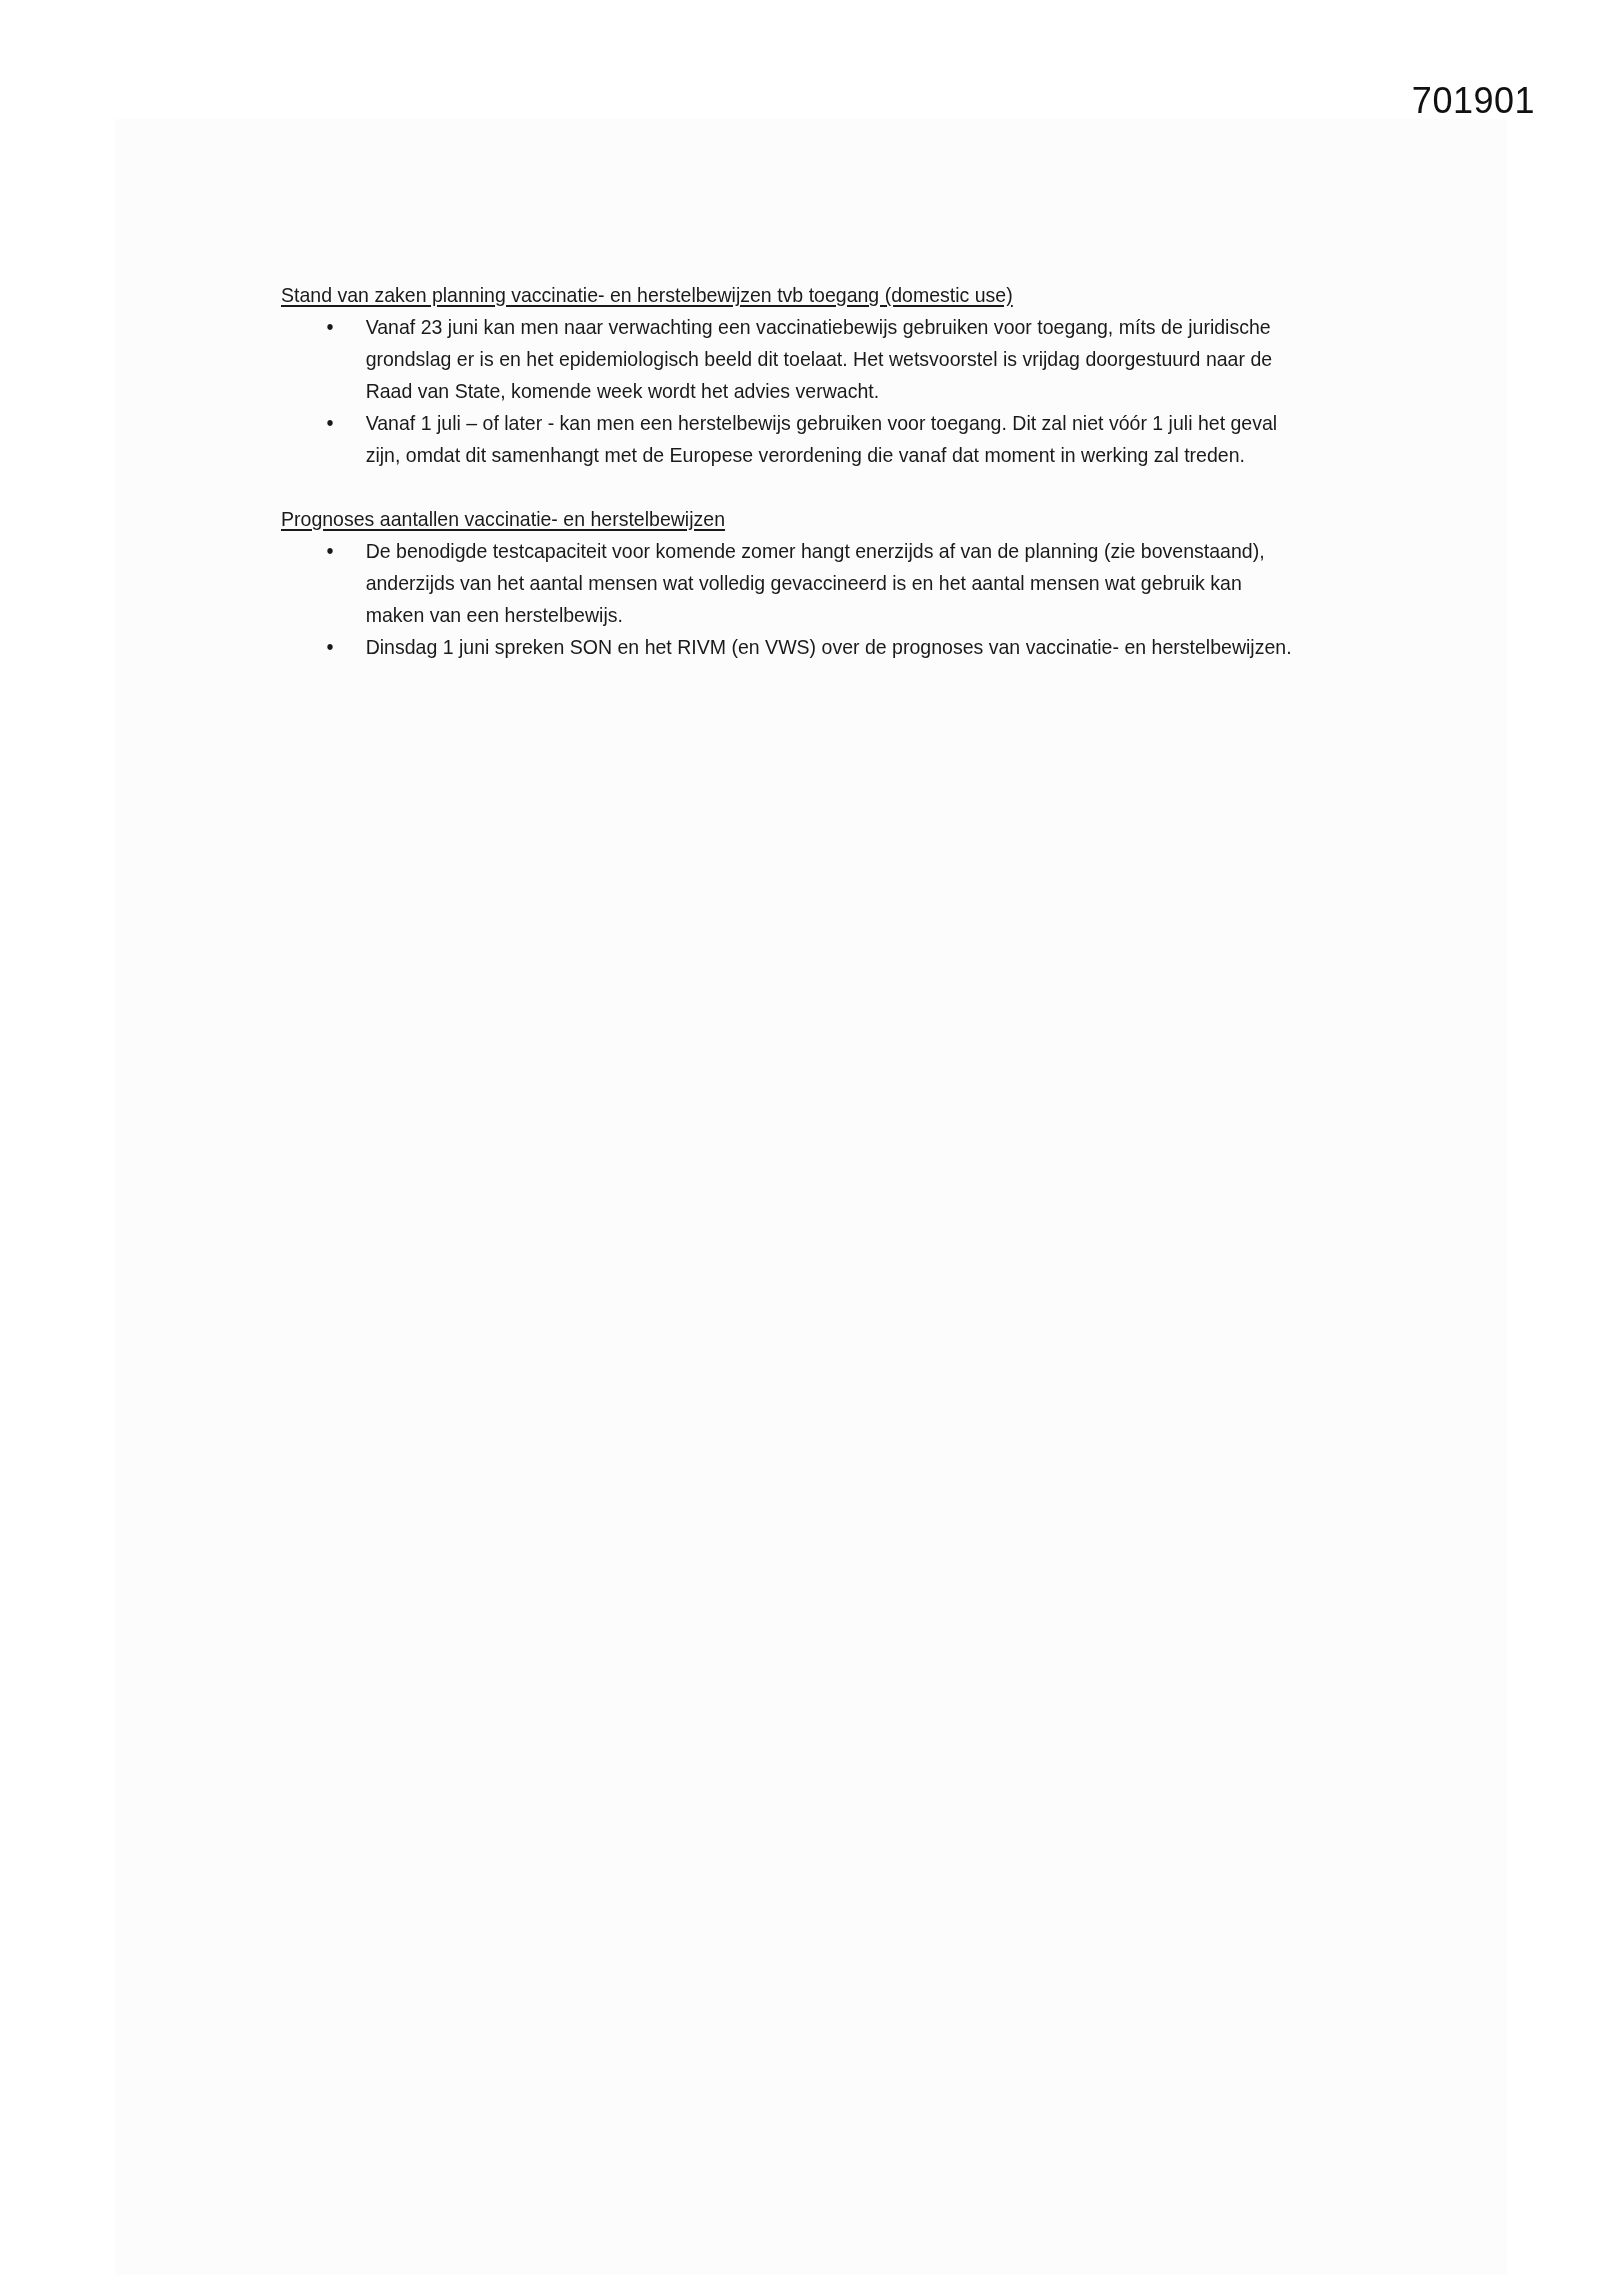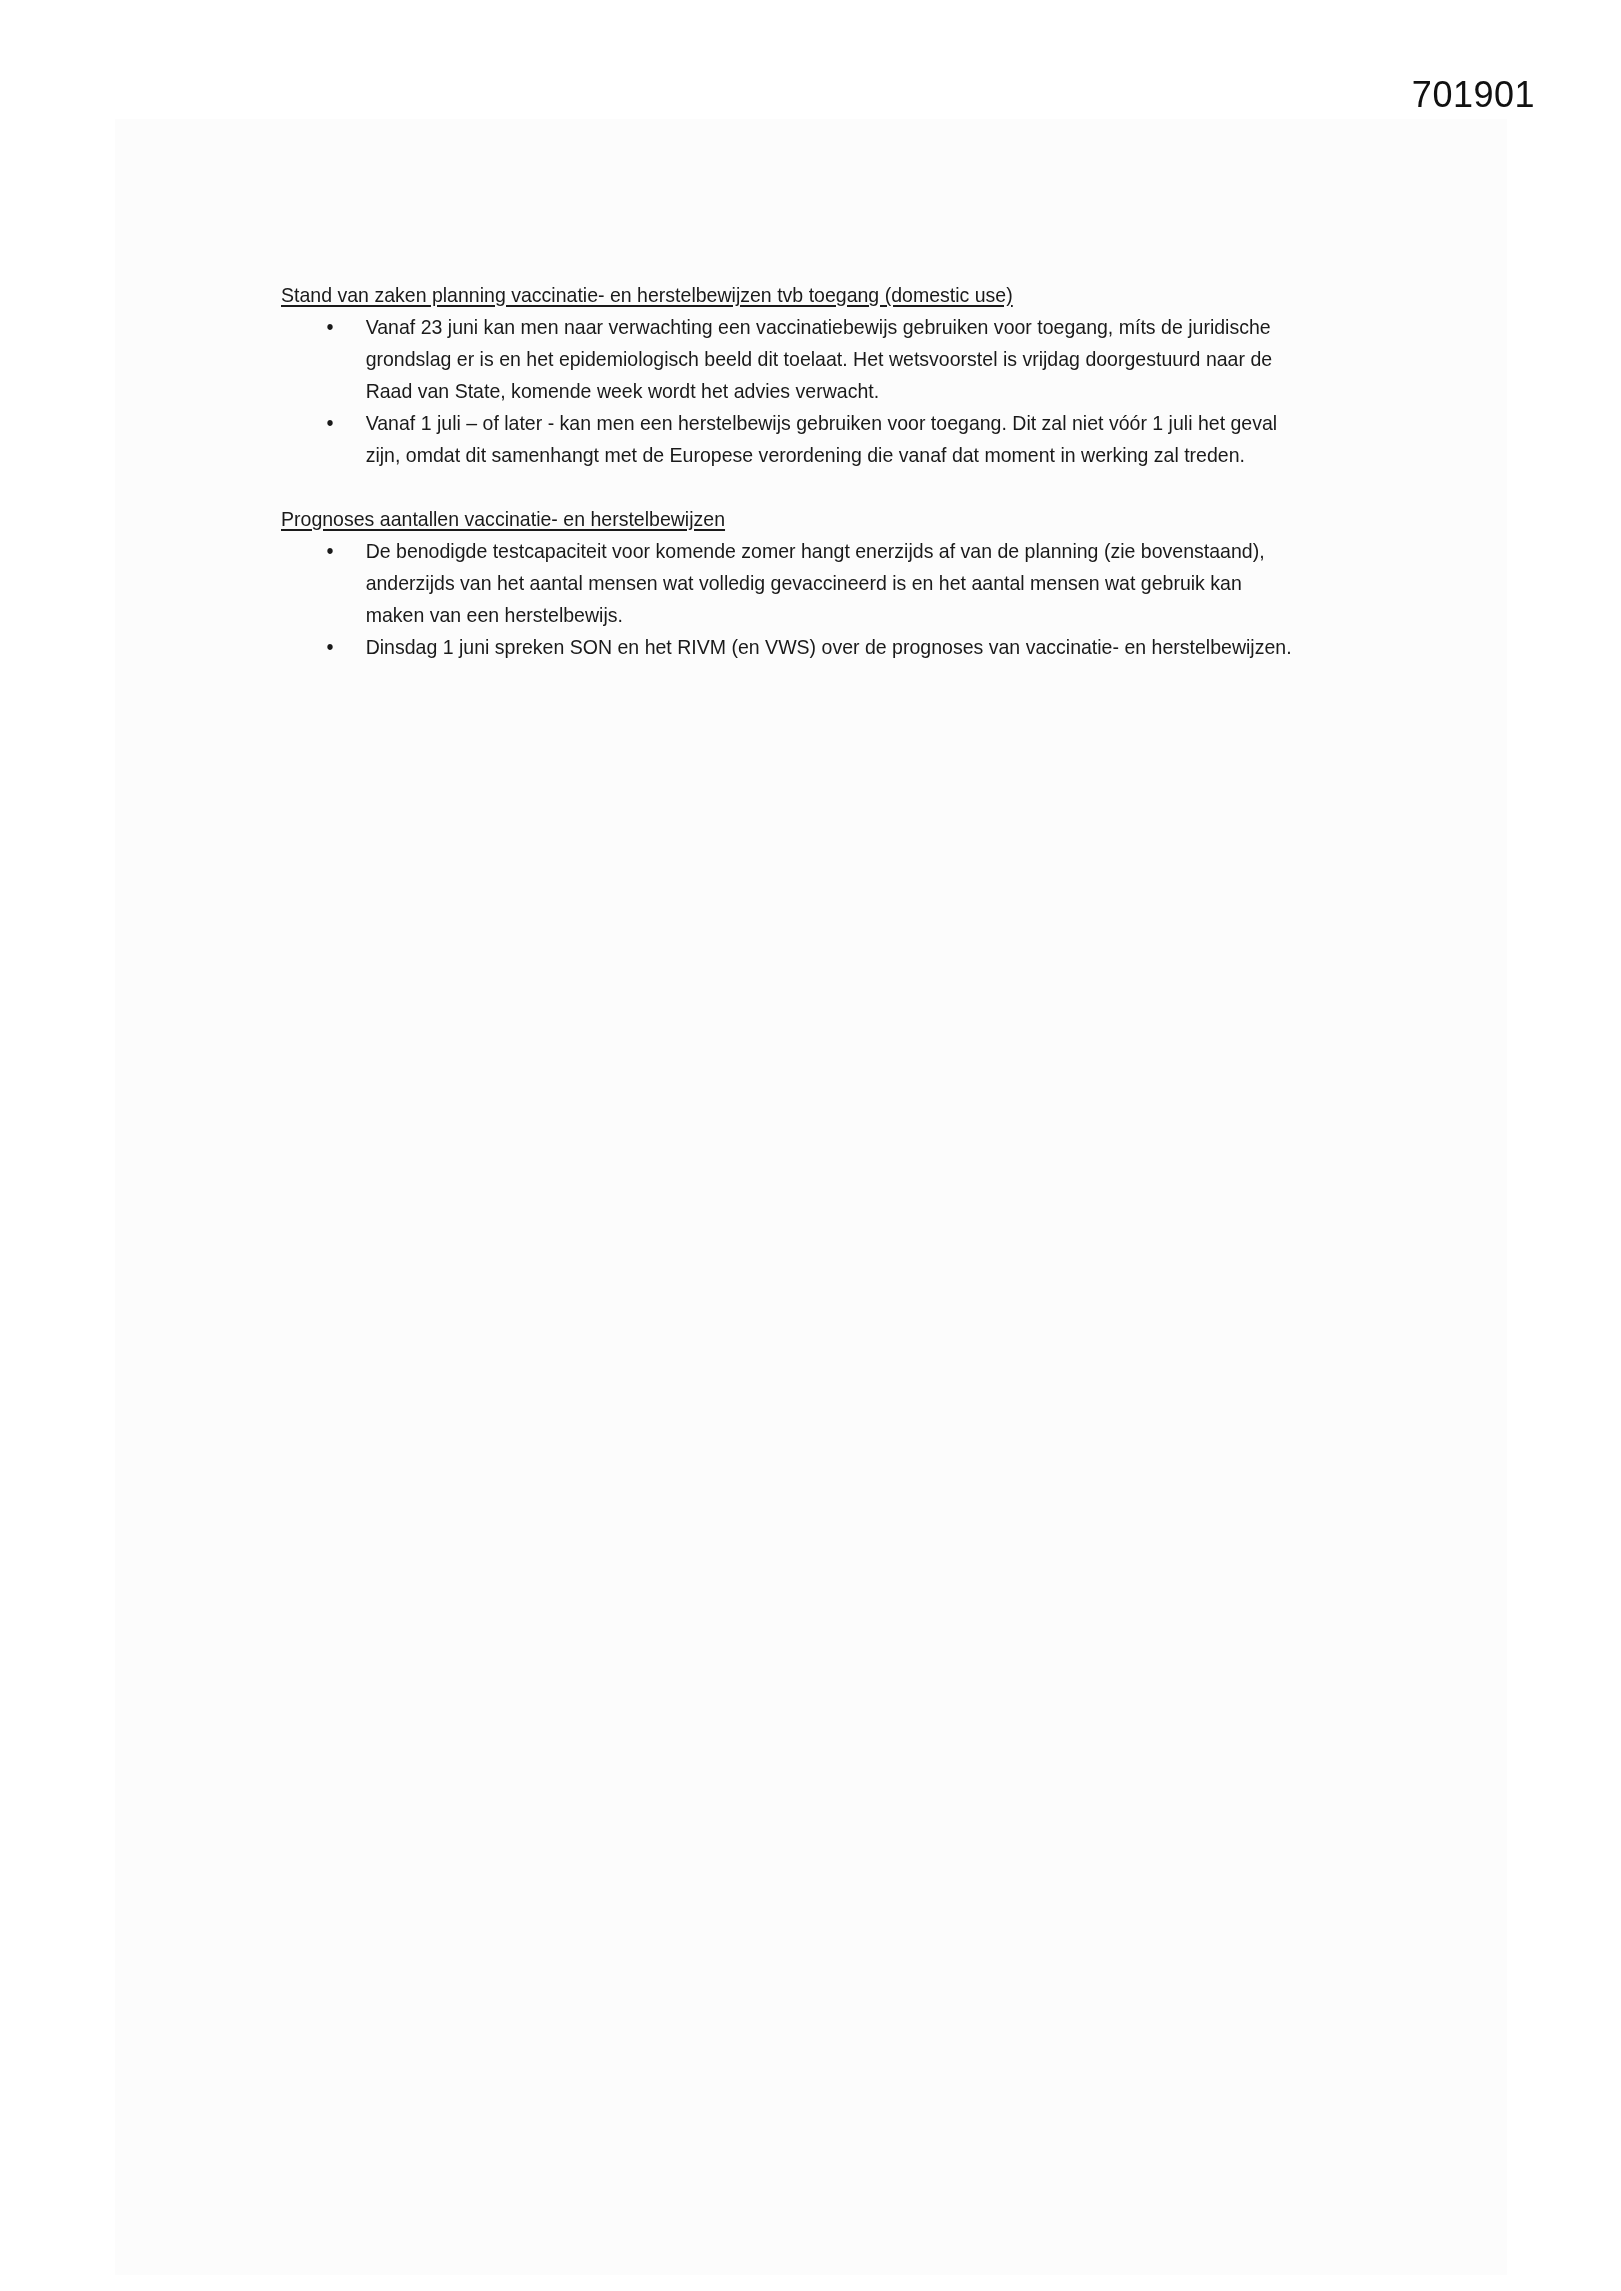--- a/index.html
+++ b/index.html
@@ -2,21 +2,21 @@
 <html><head>
 <meta charset="utf-8">
 <style>
   html, body { margin: 0; padding: 0; background: #ffffff; }
   body { width: 1621px; height: 2292px; position: relative; overflow: hidden; }
   .scan-region {
     position: absolute; left: 115px; top: 119px; width: 1392px; height: 2156px;
     background: #fcfcfc;
   }
   .page-number {
-    position: absolute; right: 86px; top: 74px;
+    position: absolute; right: 86px; top: 80px;
     font-family: "Liberation Sans", sans-serif; font-size: 36px; color: #111;
     letter-spacing: 0.5px;
   }
   .content {
     position: absolute; left: 281px; top: 279px; width: 1098px;
     font-family: "Liberation Sans", sans-serif; font-size: 21px; color: #1a1a1a;
     line-height: 32px; transform: scaleX(0.93); transform-origin: left top;
   }
   .section { margin: 0 0 32px 0; }
   .heading { text-decoration: underline; text-underline-offset: 2.9px; display: inline-block; }

